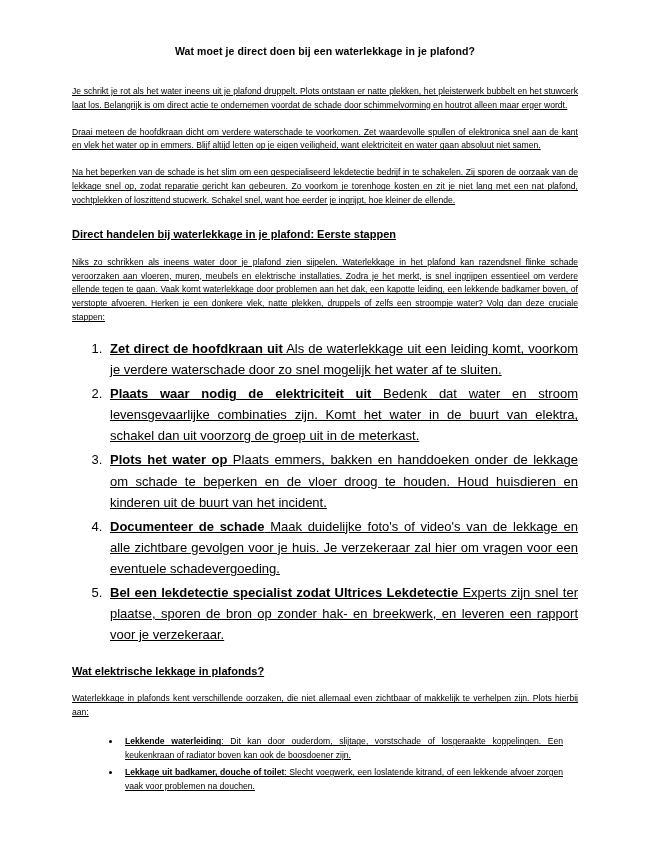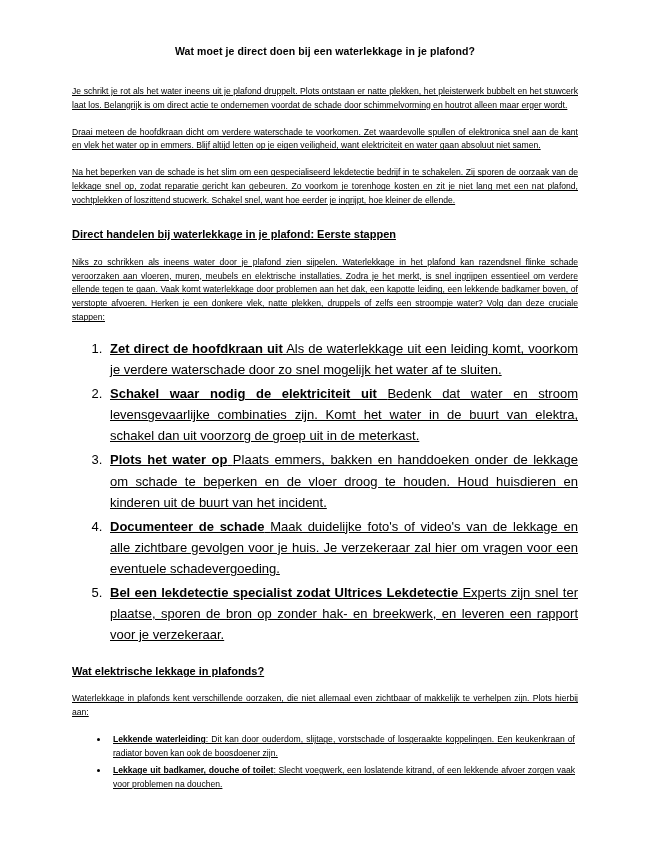--- a/index.html
+++ b/index.html
@@ -52,21 +52,21 @@
     padding-left: 34px;
   }
   ol.steps > li {
     font-size: 13px;
     line-height: 1.62;
     text-align: justify;
     margin-bottom: 3px;
     padding-left: 4px;
   }
   ul.causes {
-    margin: 3px;
+    margin: 15px;
     padding-left: 34px;
     list-style-type: disc;
   }
   ul.causes > li {
     font-size: 8.6px;
     line-height: 1.62;
     text-align: justify;
     margin-bottom: 3px;
     padding-left: 4px;
   }
@@ -84,21 +84,21 @@
     <p class="para">Je schrikt je rot als het water ineens uit je plafond druppelt. Plots ontstaan er natte plekken, het pleisterwerk bubbelt en het stuwcerk laat los. Belangrijk is om direct actie te ondernemen voordat de schade door schimmelvorming en houtrot alleen maar erger wordt.</p>
     <p class="para">Draai meteen de hoofdkraan dicht om verdere waterschade te voorkomen. Zet waardevolle spullen of elektronica snel aan de kant en vlek het water op in emmers. Blijf altijd letten op je eigen veiligheid, want elektriciteit en water gaan absoluut niet samen.</p>
     <p class="para">Na het beperken van de schade is het slim om een gespecialiseerd lekdetectie bedrijf in te schakelen. Zij sporen de oorzaak van de lekkage snel op, zodat reparatie gericht kan gebeuren. Zo voorkom je torenhoge kosten en zit je niet lang met een nat plafond, vochtplekken of loszittend stucwerk. Schakel snel, want hoe eerder je ingrijpt, hoe kleiner de ellende.</p>
 
     <h2 class="subhead">Direct handelen bij waterlekkage in je plafond: Eerste stappen</h2>
 
     <p class="para">Niks zo schrikken als ineens water door je plafond zien sijpelen. Waterlekkage in het plafond kan razendsnel flinke schade veroorzaken aan vloeren, muren, meubels en elektrische installaties. Zodra je het merkt, is snel ingrijpen essentieel om verdere ellende tegen te gaan. Vaak komt waterlekkage door problemen aan het dak, een kapotte leiding, een lekkende badkamer boven, of verstopte afvoeren. Herken je een donkere vlek, natte plekken, druppels of zelfs een stroompje water? Volg dan deze cruciale stappen:</p>
 
     <ol class="steps">
       <li><span class="b">Zet direct de hoofdkraan uit</span> <span>Als de waterlekkage uit een leiding komt, voorkom je verdere waterschade door zo snel mogelijk het water af te sluiten.</span></li>
-      <li><span class="b">Schakel waar nodig de elektriciteit uit</span> <span>Bedenk dat water en stroom levensgevaarlijke combinaties zijn. Komt het water in de buurt van elektra, schakel dan uit voorzorg de groep uit in de meterkast.</span></li>
+      <li><span class="b">Plaats waar nodig de elektriciteit uit</span> <span>Bedenk dat water en stroom levensgevaarlijke combinaties zijn. Komt het water in de buurt van elektra, schakel dan uit voorzorg de groep uit in de meterkast.</span></li>
       <li><span class="b">Plots het water op</span> <span>Plaats emmers, bakken en handdoeken onder de lekkage om schade te beperken en de vloer droog te houden. Houd huisdieren en kinderen uit de buurt van het incident.</span></li>
       <li><span class="b">Documenteer de schade</span> <span>Maak duidelijke foto's of video's van de lekkage en alle zichtbare gevolgen voor je huis. Je verzekeraar zal hier om vragen voor een eventuele schadevergoeding.</span></li>
       <li><span class="b">Bel een lekdetectie specialist zodat Ultrices Lekdetectie</span> <span>Experts zijn snel ter plaatse, sporen de bron op zonder hak- en breekwerk, en leveren een rapport voor je verzekeraar.</span></li>
     </ol>
 
     <h2 class="subhead">Wat elektrische lekkage in plafonds?</h2>
 
     <p class="para">Waterlekkage in plafonds kent verschillende oorzaken, die niet allemaal even zichtbaar of makkelijk te verhelpen zijn. Plots hierbij aan:</p>
 
     <ul class="causes">

